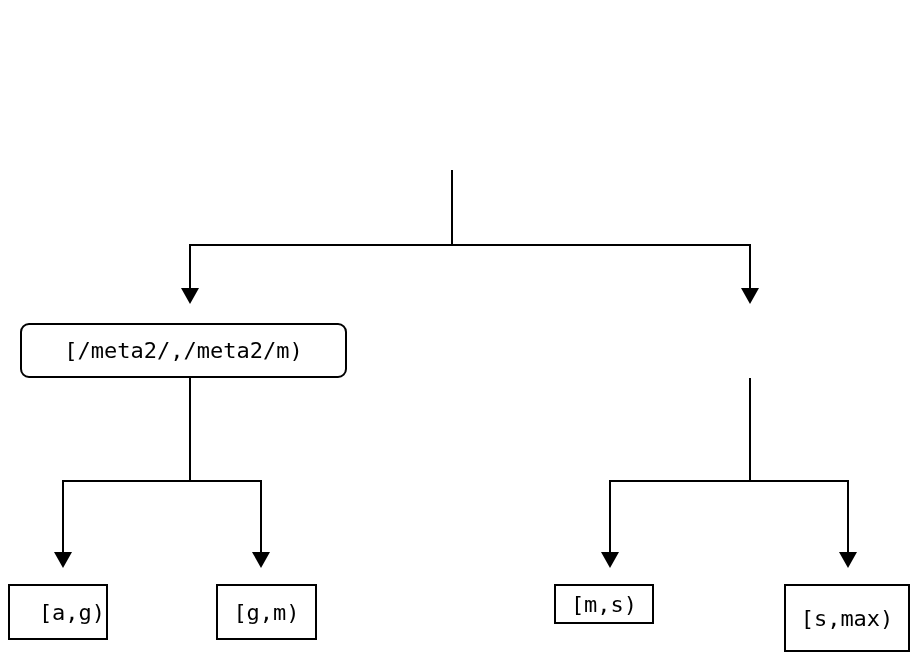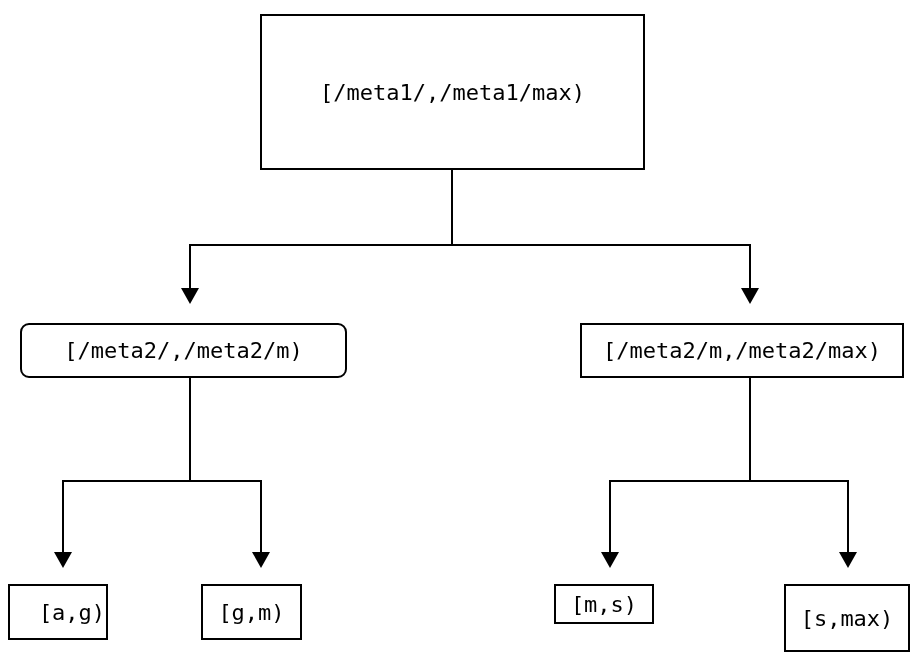--- a/index.html
+++ b/index.html
@@ -40,21 +40,21 @@
     align-items: center;
     justify-content: center;
     font-size: 22px;
     color: #000000;
     white-space: nowrap;
   }
   #node-root       { left: 260px; top: 14px;  width: 385px; height: 156px; }
   #node-meta2-left { left: 20px;  top: 323px; width: 327px; height: 55px; border-radius: 9px; }
   #node-meta2-right{ left: 580px; top: 323px; width: 324px; height: 55px; }
   #node-leaf-ag    { left: 8px;   top: 584px; width: 100px; height: 56px; padding-left: 28px; }
-  #node-leaf-gm    { left: 201px; top: 584px; width: 101px; height: 56px; }
+  #node-leaf-gm    { left: 216px; top: 584px; width: 101px; height: 56px; }
   #node-leaf-ms    { left: 554px; top: 584px; width: 100px; height: 40px; }
   #node-leaf-smax  { left: 784px; top: 584px; width: 126px; height: 68px; }
 </style>
 </head>
 <body>
 
 <div class="stage">
 
   <svg class="edges" viewBox="0 0 912 652" xmlns="http://www.w3.org/2000/svg" aria-hidden="true">
 
@@ -67,31 +67,25 @@
     <path class="edge" d="M190 378 V481 H261 V553"></path>
     <polygon class="arrowhead" points="54,552 72,552 63,568"></polygon>
     <polygon class="arrowhead" points="252,552 270,552 261,568"></polygon>
 
     <path class="edge" d="M750 378 V481 H610 V553"></path>
     <path class="edge" d="M750 378 V481 H848 V553"></path>
     <polygon class="arrowhead" points="601,552 619,552 610,568"></polygon>
     <polygon class="arrowhead" points="839,552 857,552 848,568"></polygon>
   </svg>
 
-  <div class="node" id="node-root">
-    <span>[/meta1/,/meta1/max)</span>
-  </div>
 
   <div class="node" id="node-meta2-left">
     <span>[/meta2/,/meta2/m)</span>
   </div>
 
-  <div class="node" id="node-meta2-right">
-    <span>[/meta2/m,/meta2/max)</span>
-  </div>
 
   <div class="node" id="node-leaf-ag">
     <span>[a,g)</span>
   </div>
 
   <div class="node" id="node-leaf-gm">
     <span>[g,m)</span>
   </div>
 
   <div class="node" id="node-leaf-ms">

